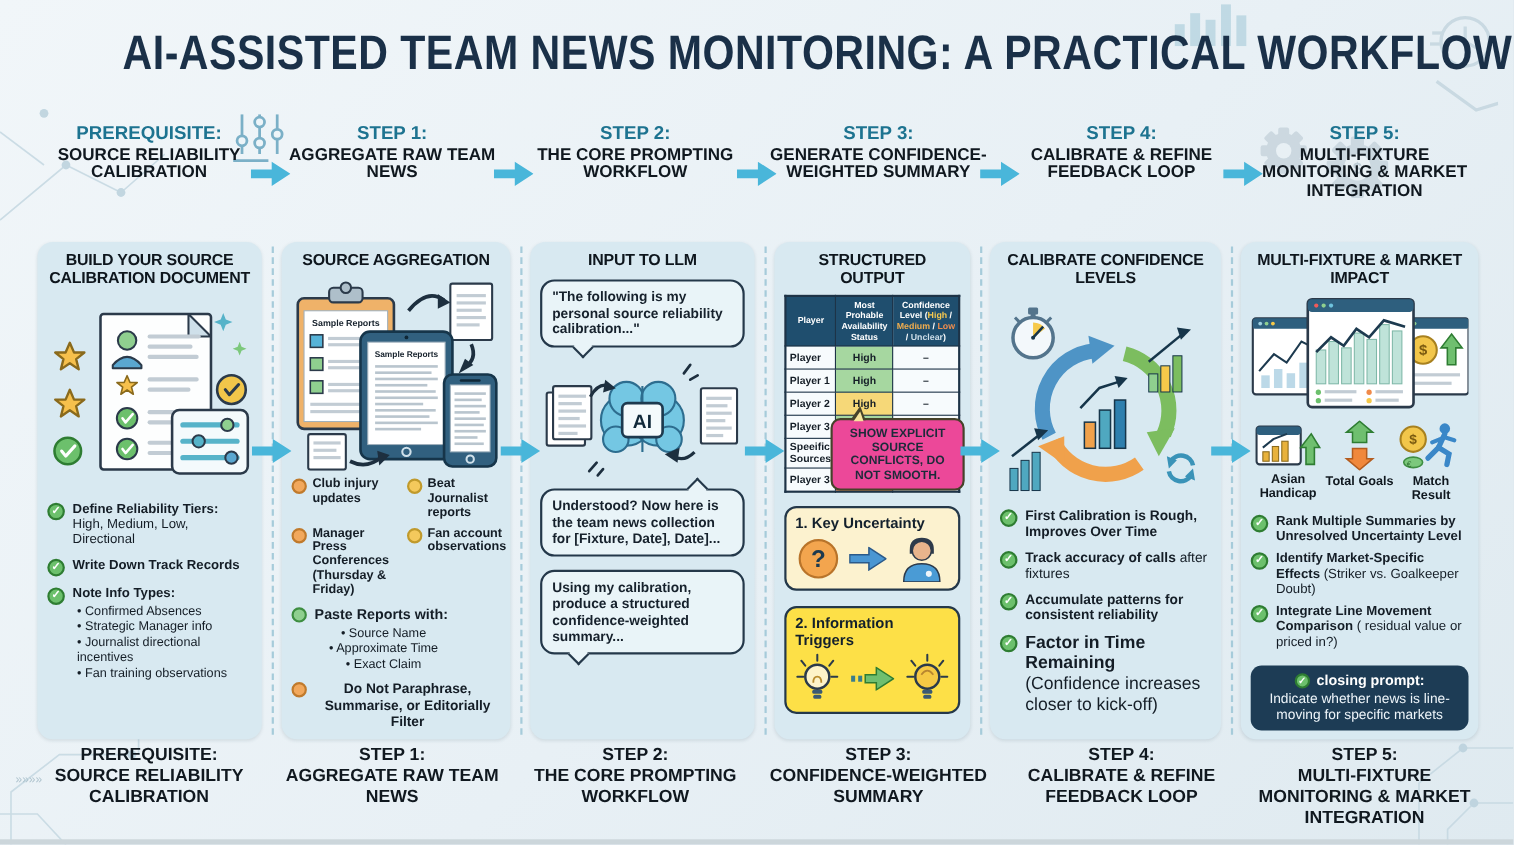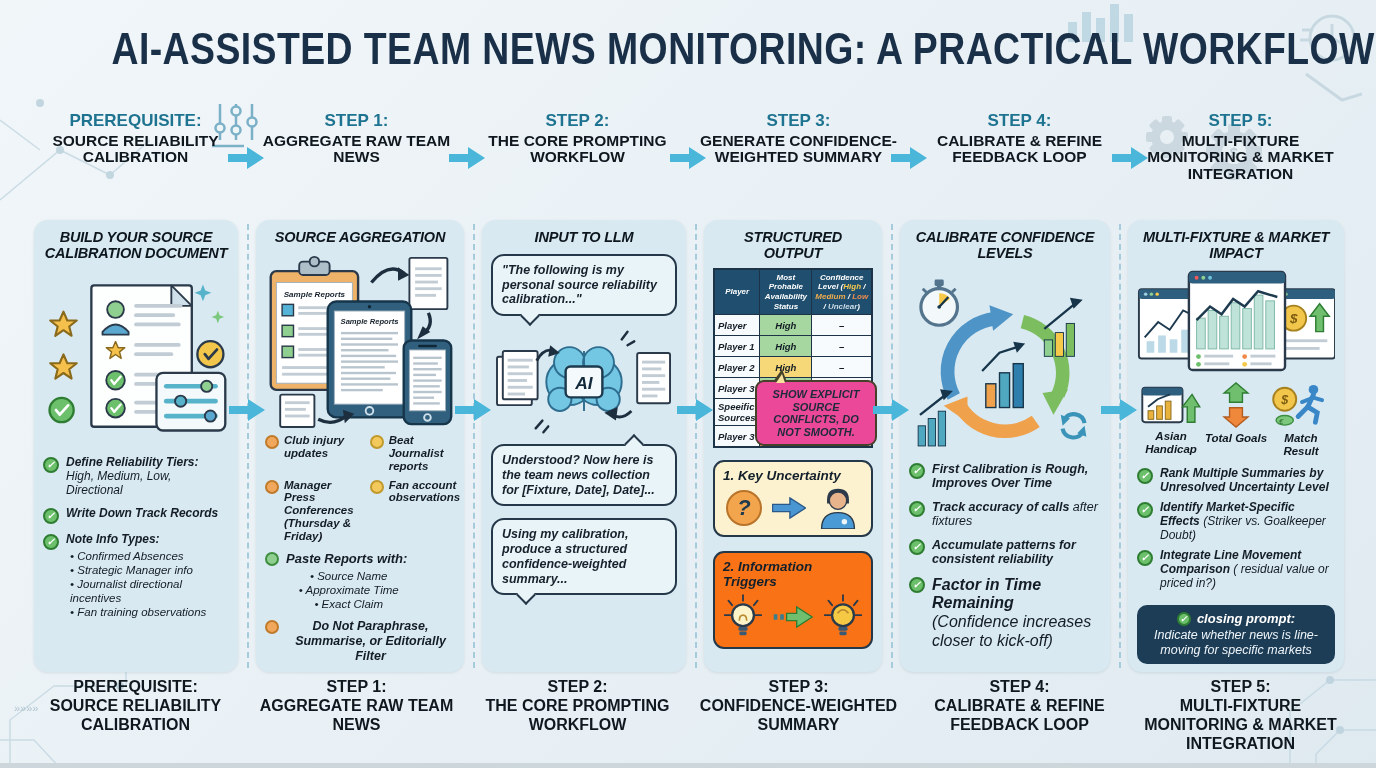--- a/index.html
+++ b/index.html
@@ -14,21 +14,21 @@
   .title-wrap { position:absolute; top:24px; left:0; right:0; text-align:right; }
   .title-wrap h1 { display:inline-block; font-size:44px; font-weight:bold; color:#1a3048;
                    letter-spacing:.5px; transform:scaleX(.85); white-space:nowrap; }
 
   
   .header-row, .cards-row, .footer-row {
     position:absolute; left:34px; right:34px;
     display:grid; grid-template-columns:repeat(6,1fr); gap:18px;
   }
   .header-row { top:112px; }
-  .cards-row  { top:220px; height:446px;font-style:italic; }
+  .cards-row  { top:220px; height:446px; }
   .footer-row { top:678px; }
 
   .hcell, .fcell, .cell { position:relative; text-align:center; }
   .hlabel { color:#1d7390; font-weight:bold; font-size:17px; line-height:1.1; }
   .htitle { color:#10181f; font-weight:bold; font-size:15.5px; line-height:1.08; margin-top:2px;}
   .flabel, .ftitle { color:#10181f; font-weight:bold; font-size:16px; line-height:1.18; }
 
   .flow-arrow { position:absolute; right:-27px; width:36px; height:24px; z-index:6; }
   .header-row .flow-arrow { top:34px; }
   .cards-row  .flow-arrow { top:178px; }
@@ -96,21 +96,21 @@
              font-size:11px; font-weight:bold; color:#1d2b3a; text-align:center; line-height:1.15;}
   .callout::before { content:""; position:absolute; top:-13px; left:16px;
              border-left:9px solid transparent; border-right:5px solid transparent;
              border-bottom:13px solid #46422a; }
   .callout::after { content:""; position:absolute; top:-8px; left:19px;
              border-left:6px solid transparent; border-right:3px solid transparent;
              border-bottom:9px solid #f7e49c; }
 
   .kbox { border:2.5px solid #24384a; border-radius:11px; padding:6px 8px; text-align:left; }
   .kbox.unc  { background:#fcf2cf; }
-  .kbox.trig { background:#f97316; }
+  .kbox.trig { background:#fde047; }
   .kbox-title { font-size:13.5px; font-weight:bold; color:#13202c; }
   .kbox-icons { display:flex; align-items:center; justify-content:center; gap:10px; margin-top:4px;}
   .qmark { width:36px; height:36px; border-radius:50%; background:#f3a54e; border:2.5px solid #b9742a;
            color:#1d3a4f; font-size:22px; font-weight:bold; text-align:center; line-height:32px; }
 
   
   .markets { display:flex; justify-content:space-between; padding:0 2px; }
   .market { display:flex; flex-direction:column; align-items:center; width:33%; }
   .mlabel { font-size:11.5px; font-weight:bold; color:#10181f; line-height:1.1; margin-top:4px; }
 

